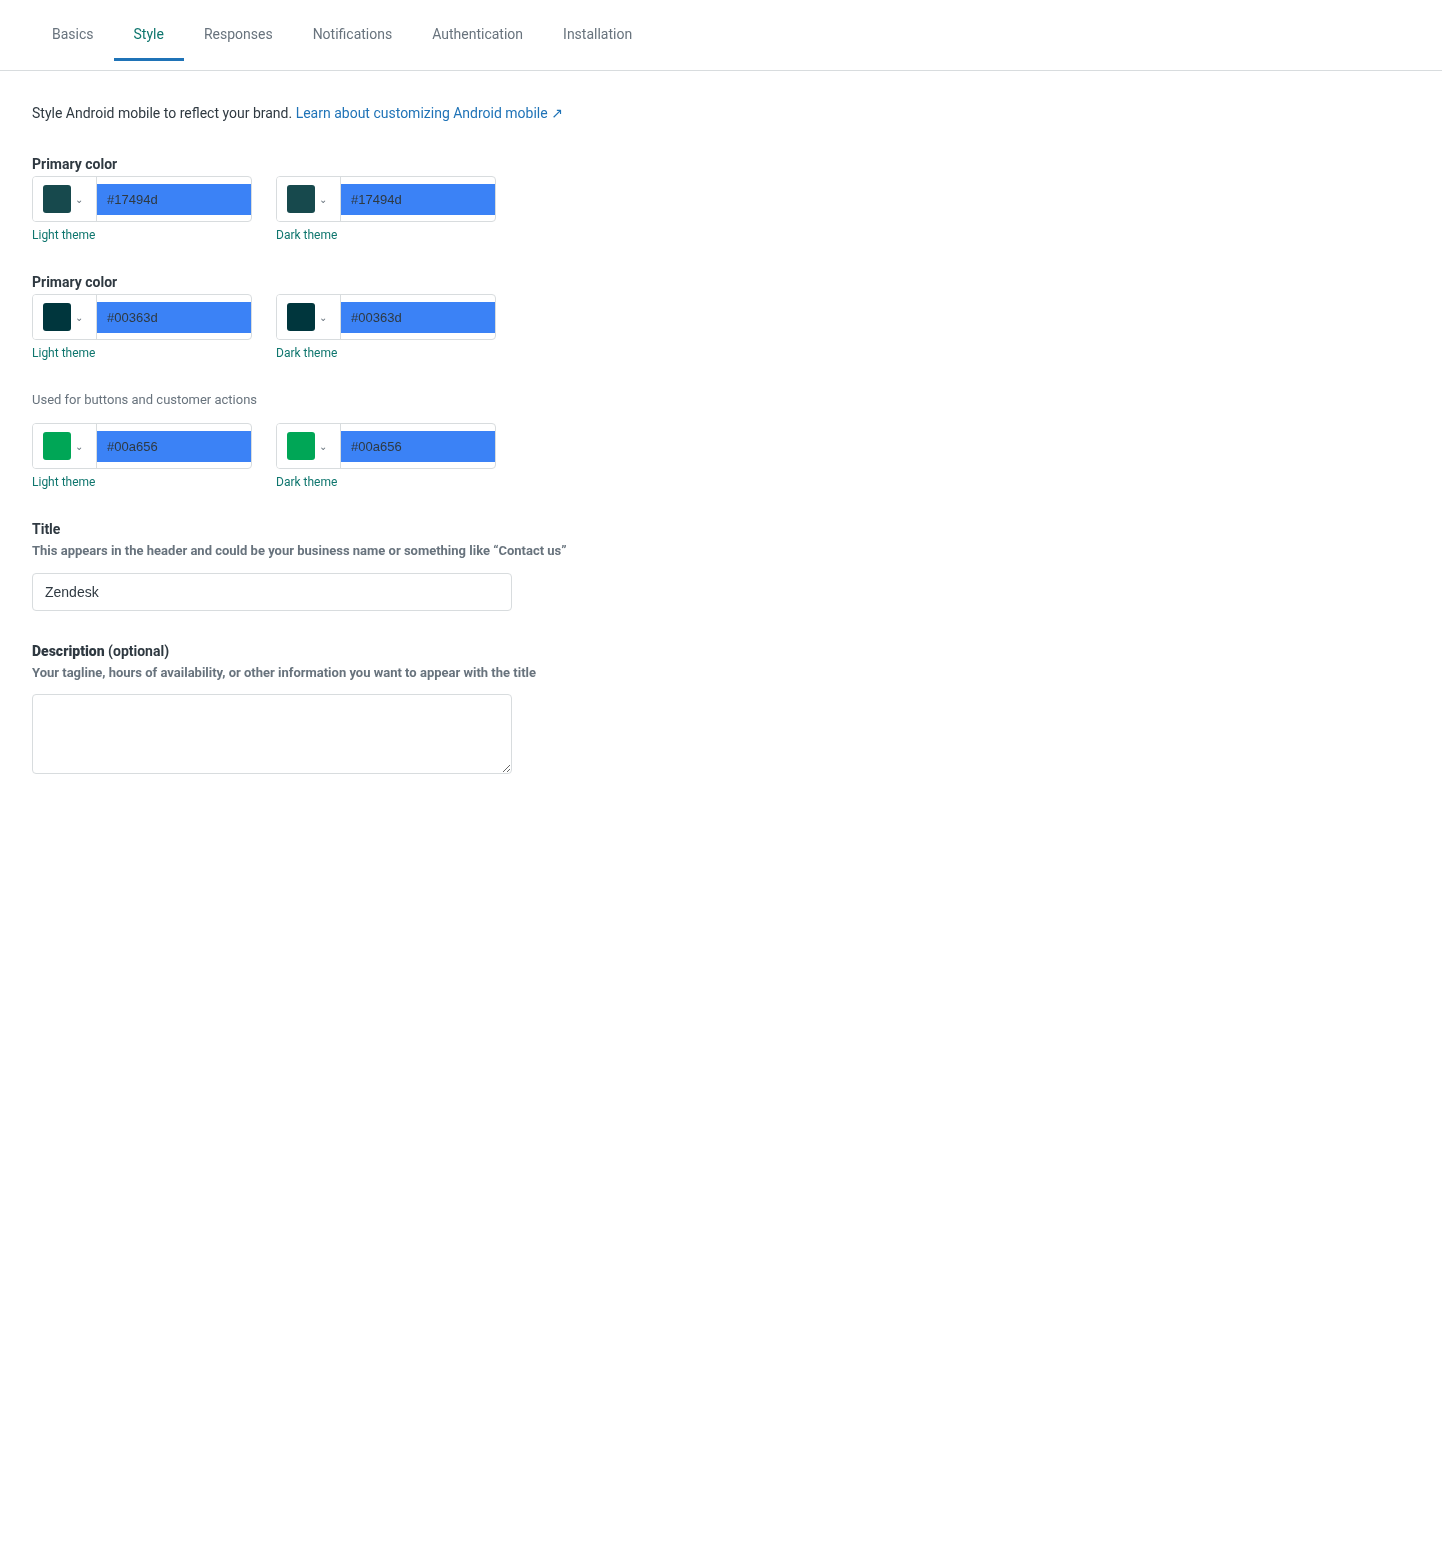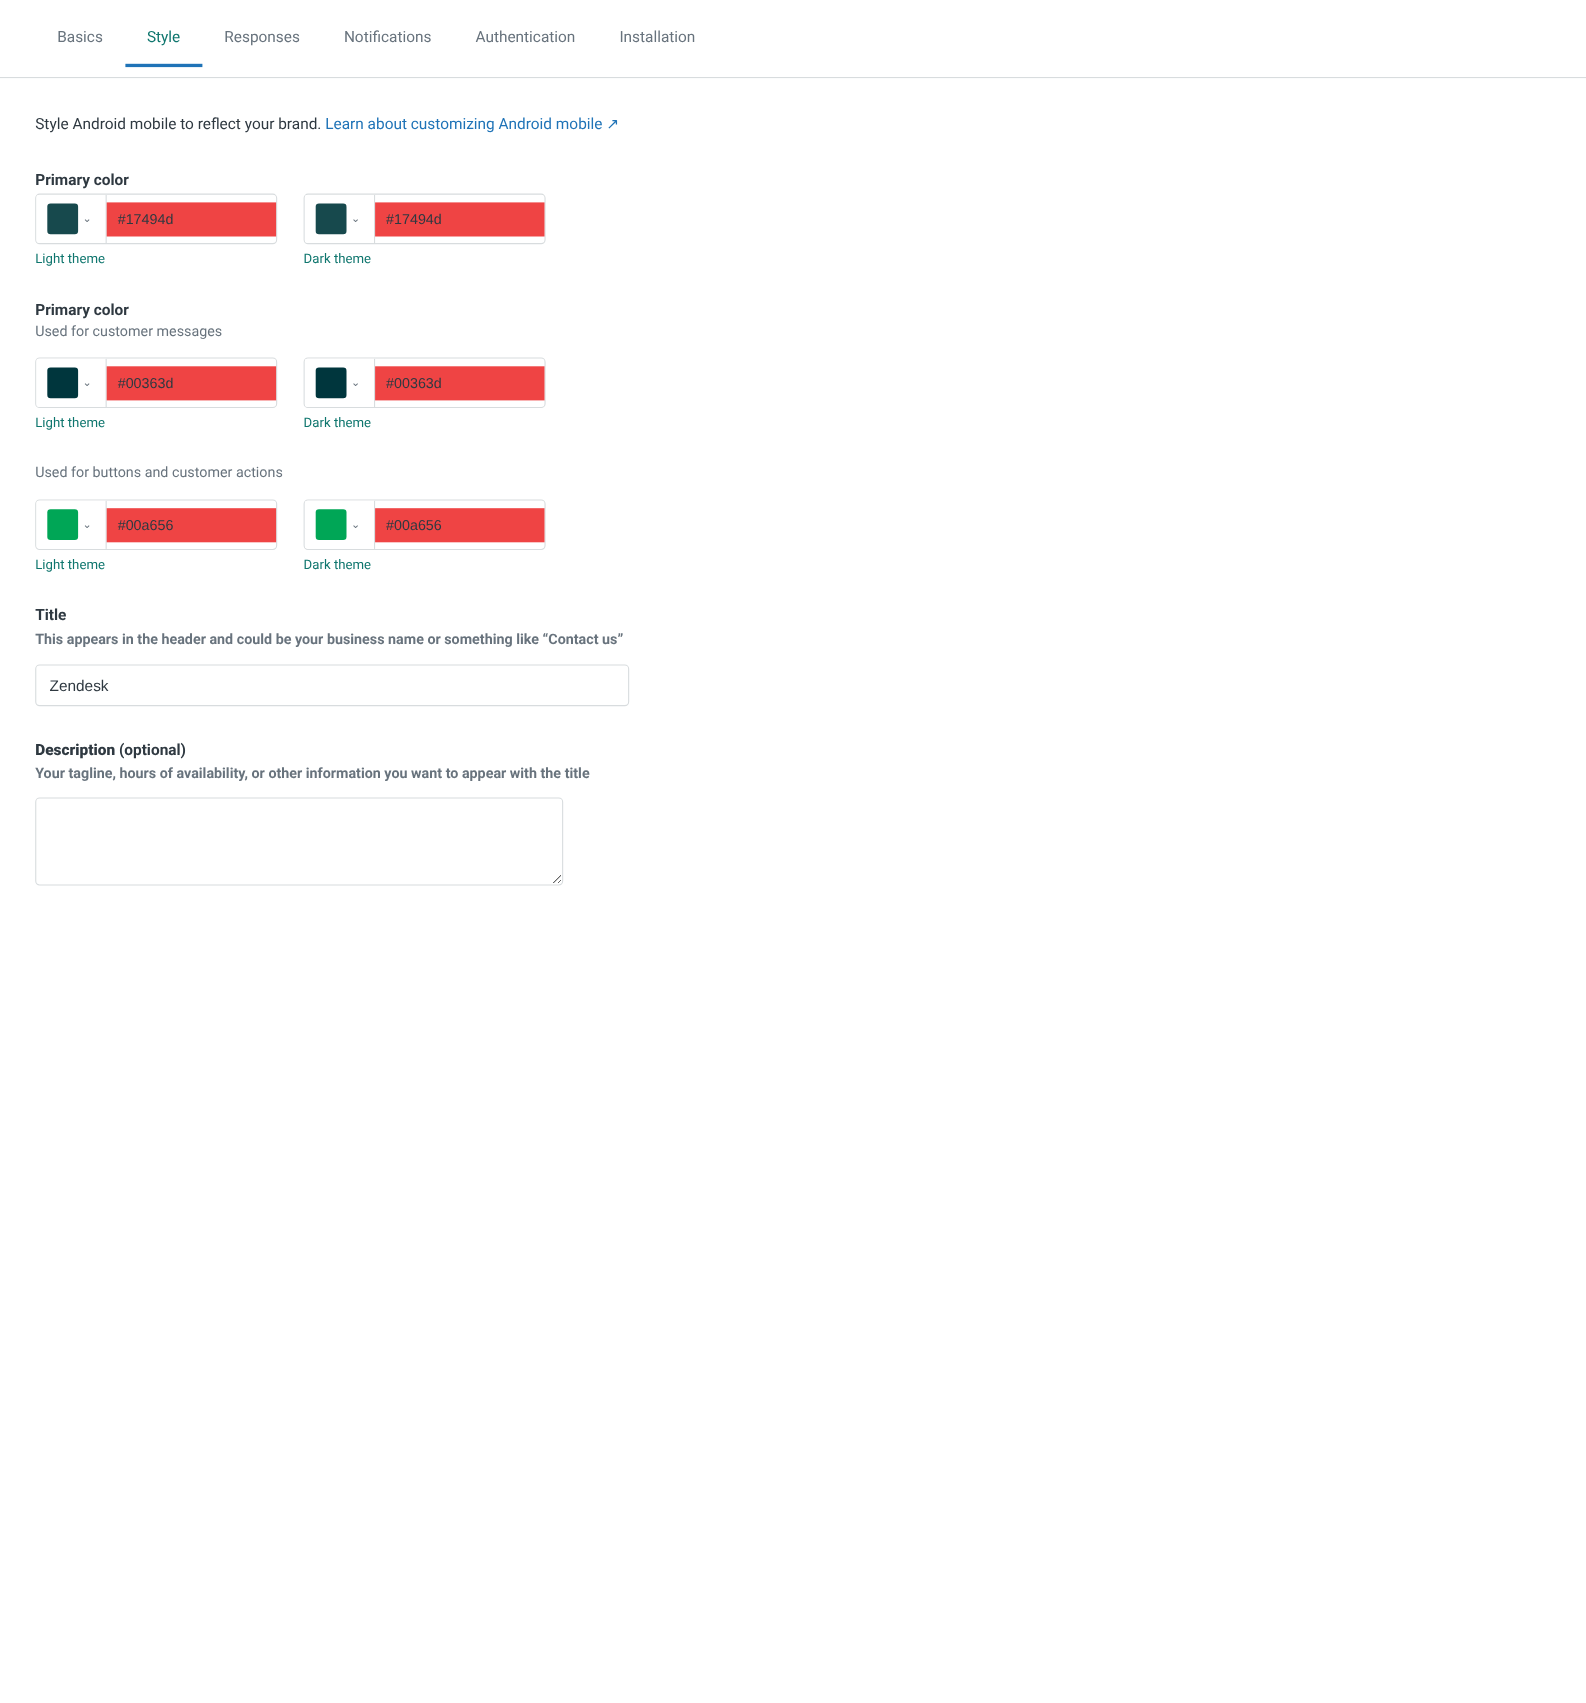--- a/index.html
+++ b/index.html
@@ -110,39 +110,39 @@
       color: #68737d;
     }
 
     .color-text-input {
       border: none;
       outline: none;
       padding: 8px 10px;
       font-size: 13px;
       color: #2f3941;
       flex: 1;
-      background: #ef4444;
+      background: #3b82f6;
     }
 
     .theme-label {
       font-size: 12px;
       color: #0f766e;
     }
 
     
     .title-description {
       font-size: 13px;
       color: #68737d;
       margin-bottom: 12px;
       line-height: 1.5;
       font-weight: bold;
     }
 
     .text-input {
-      width: 540px;
+      width: 480px;
       padding: 10px 12px;
       font-size: 14px;
       border: 1px solid #d8dcde;
       border-radius: 4px;
       color: #2f3941;
       outline: none;
     }
 
     .description-input {
       width: 480px;
@@ -197,21 +197,20 @@
           </button>
           <input class="color-text-input" type="text" value="#17494d" style="">
         </div>
         <span class="theme-label">Dark theme</span>
       </div>
     </div>
   </section>
 
   <section class="section">
     <div class="section-title">Primary color</div>
-    <div class="section-subtitle">Used for customer messages</div>
     <div class="color-row">
 
       <div class="color-field-group">
         <div class="color-input-wrapper">
           <button class="color-swatch-btn">
             <span class="color-swatch" style="background:#00363d;"></span>
             <span class="chevron-down">⌄</span>
           </button>
           <input class="color-text-input" type="text" value="#00363d" style="">
         </div>

